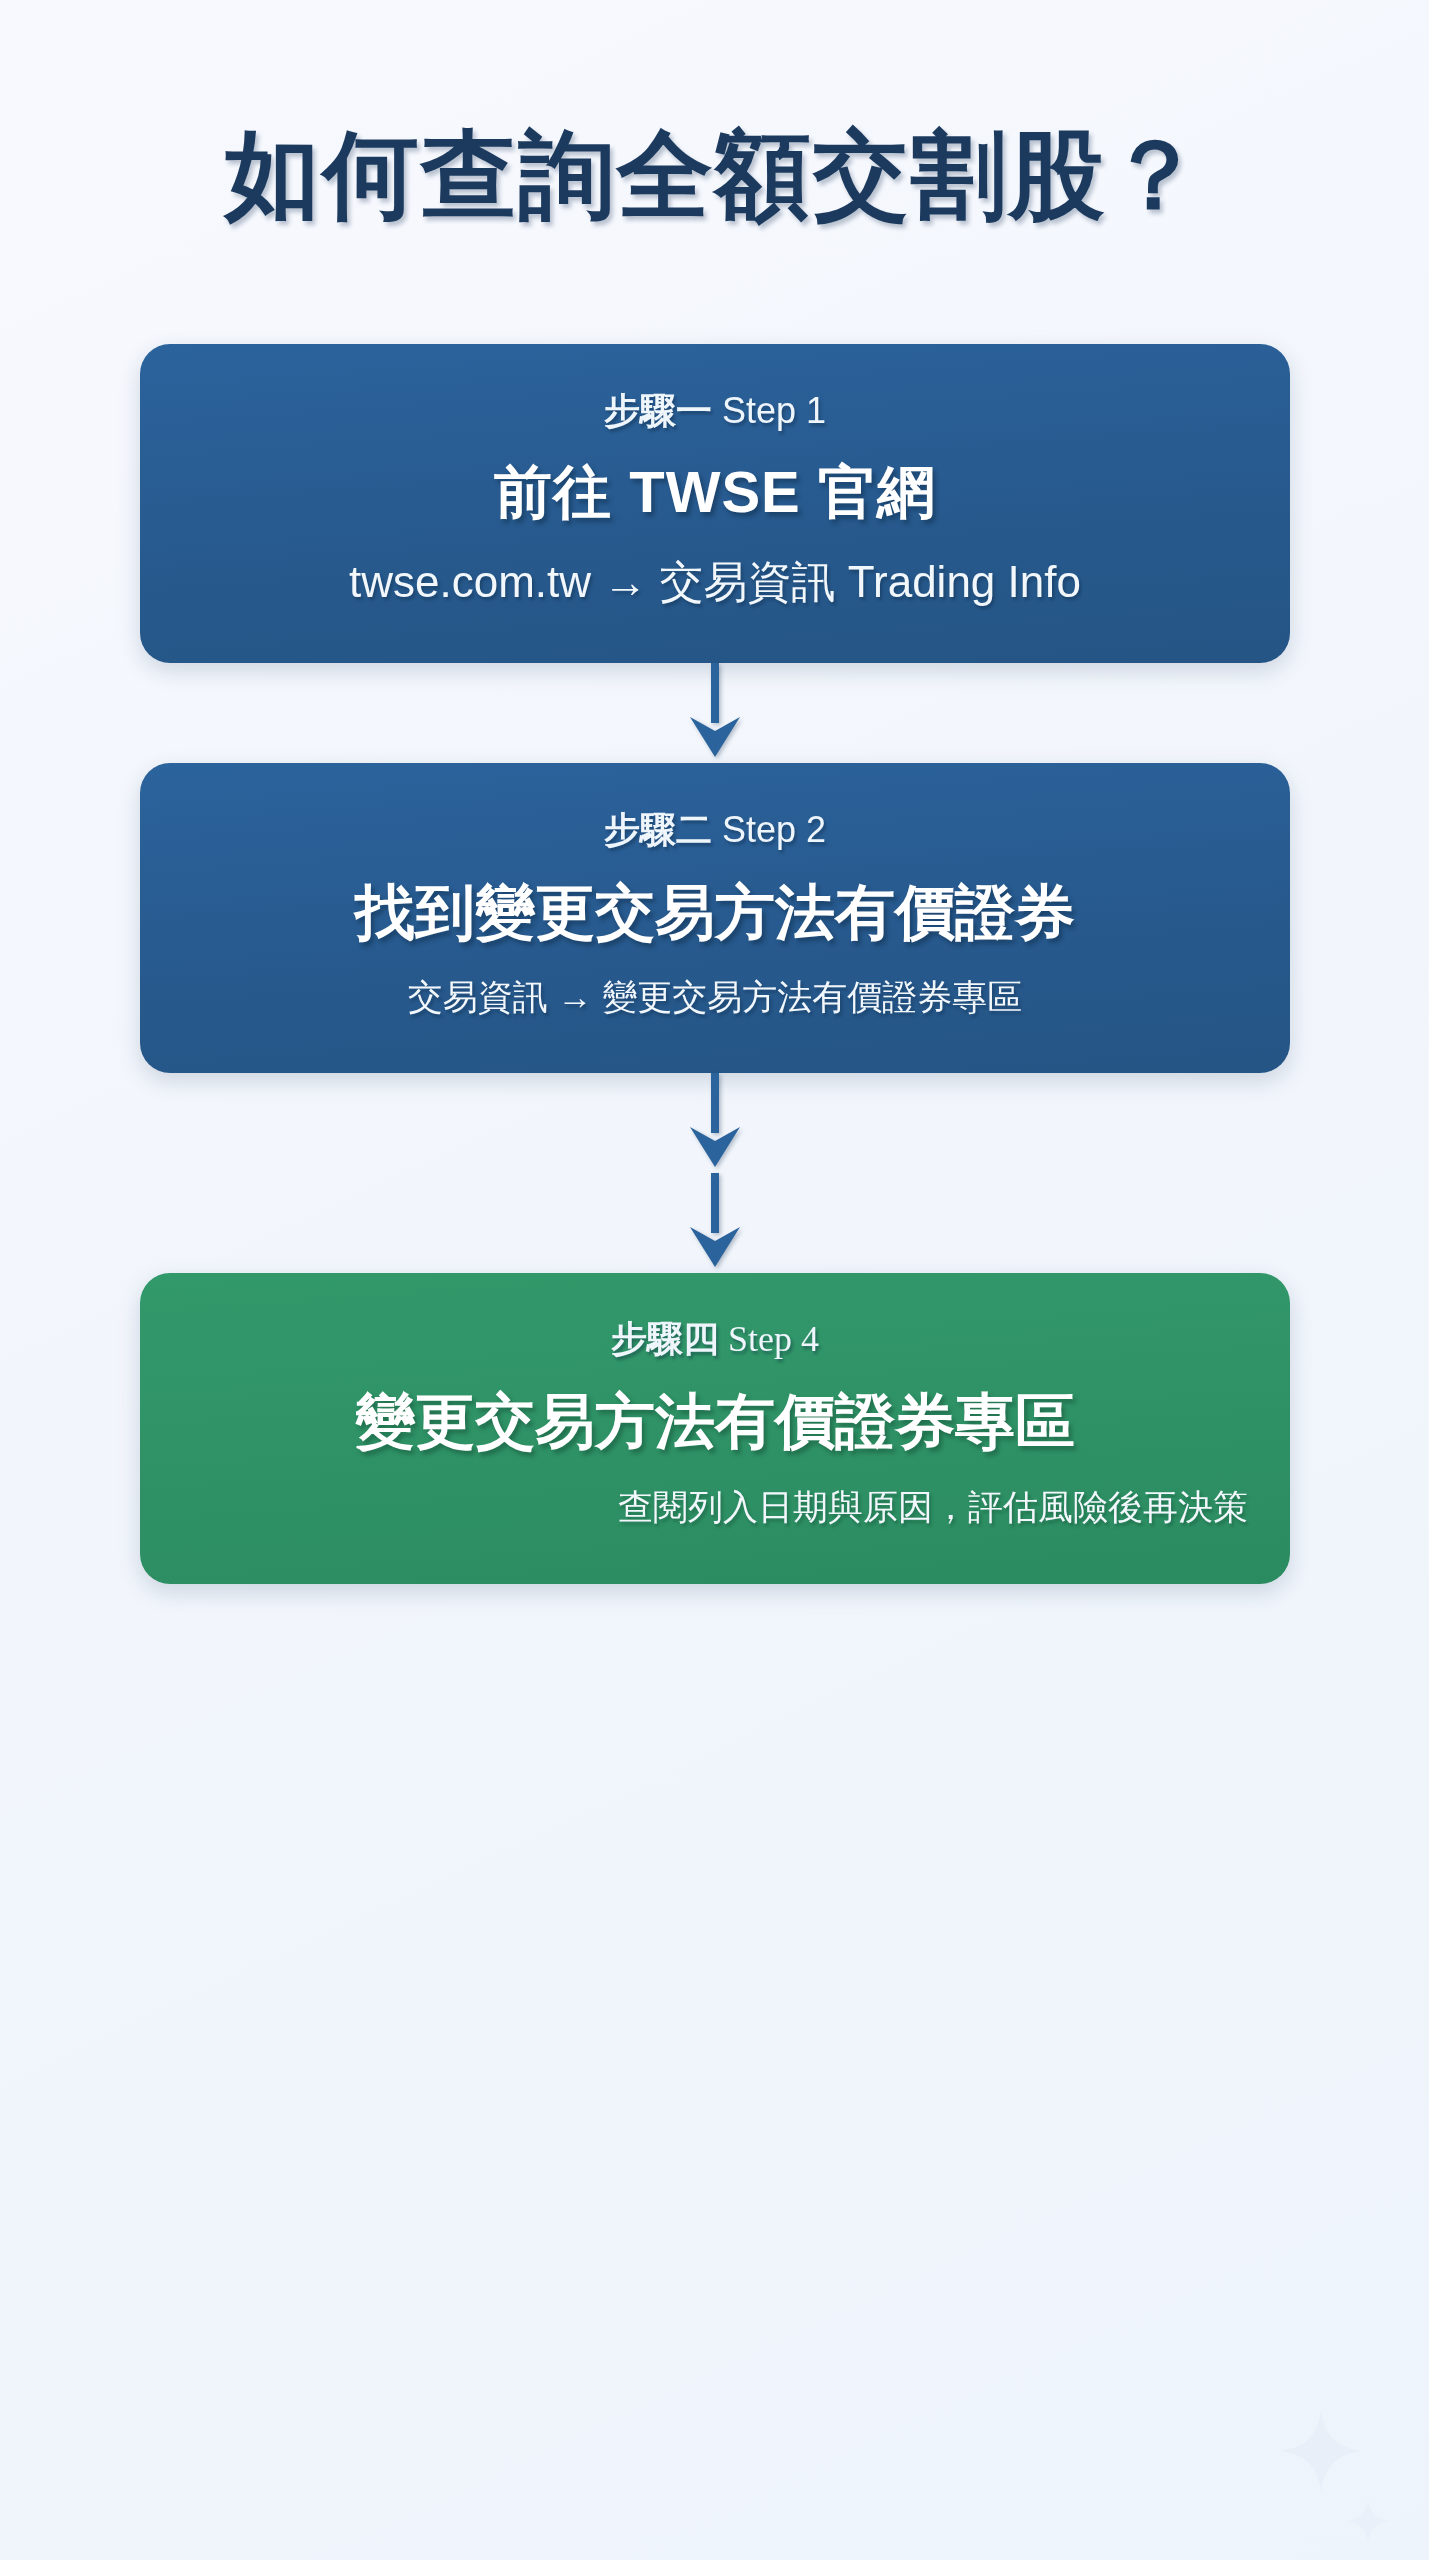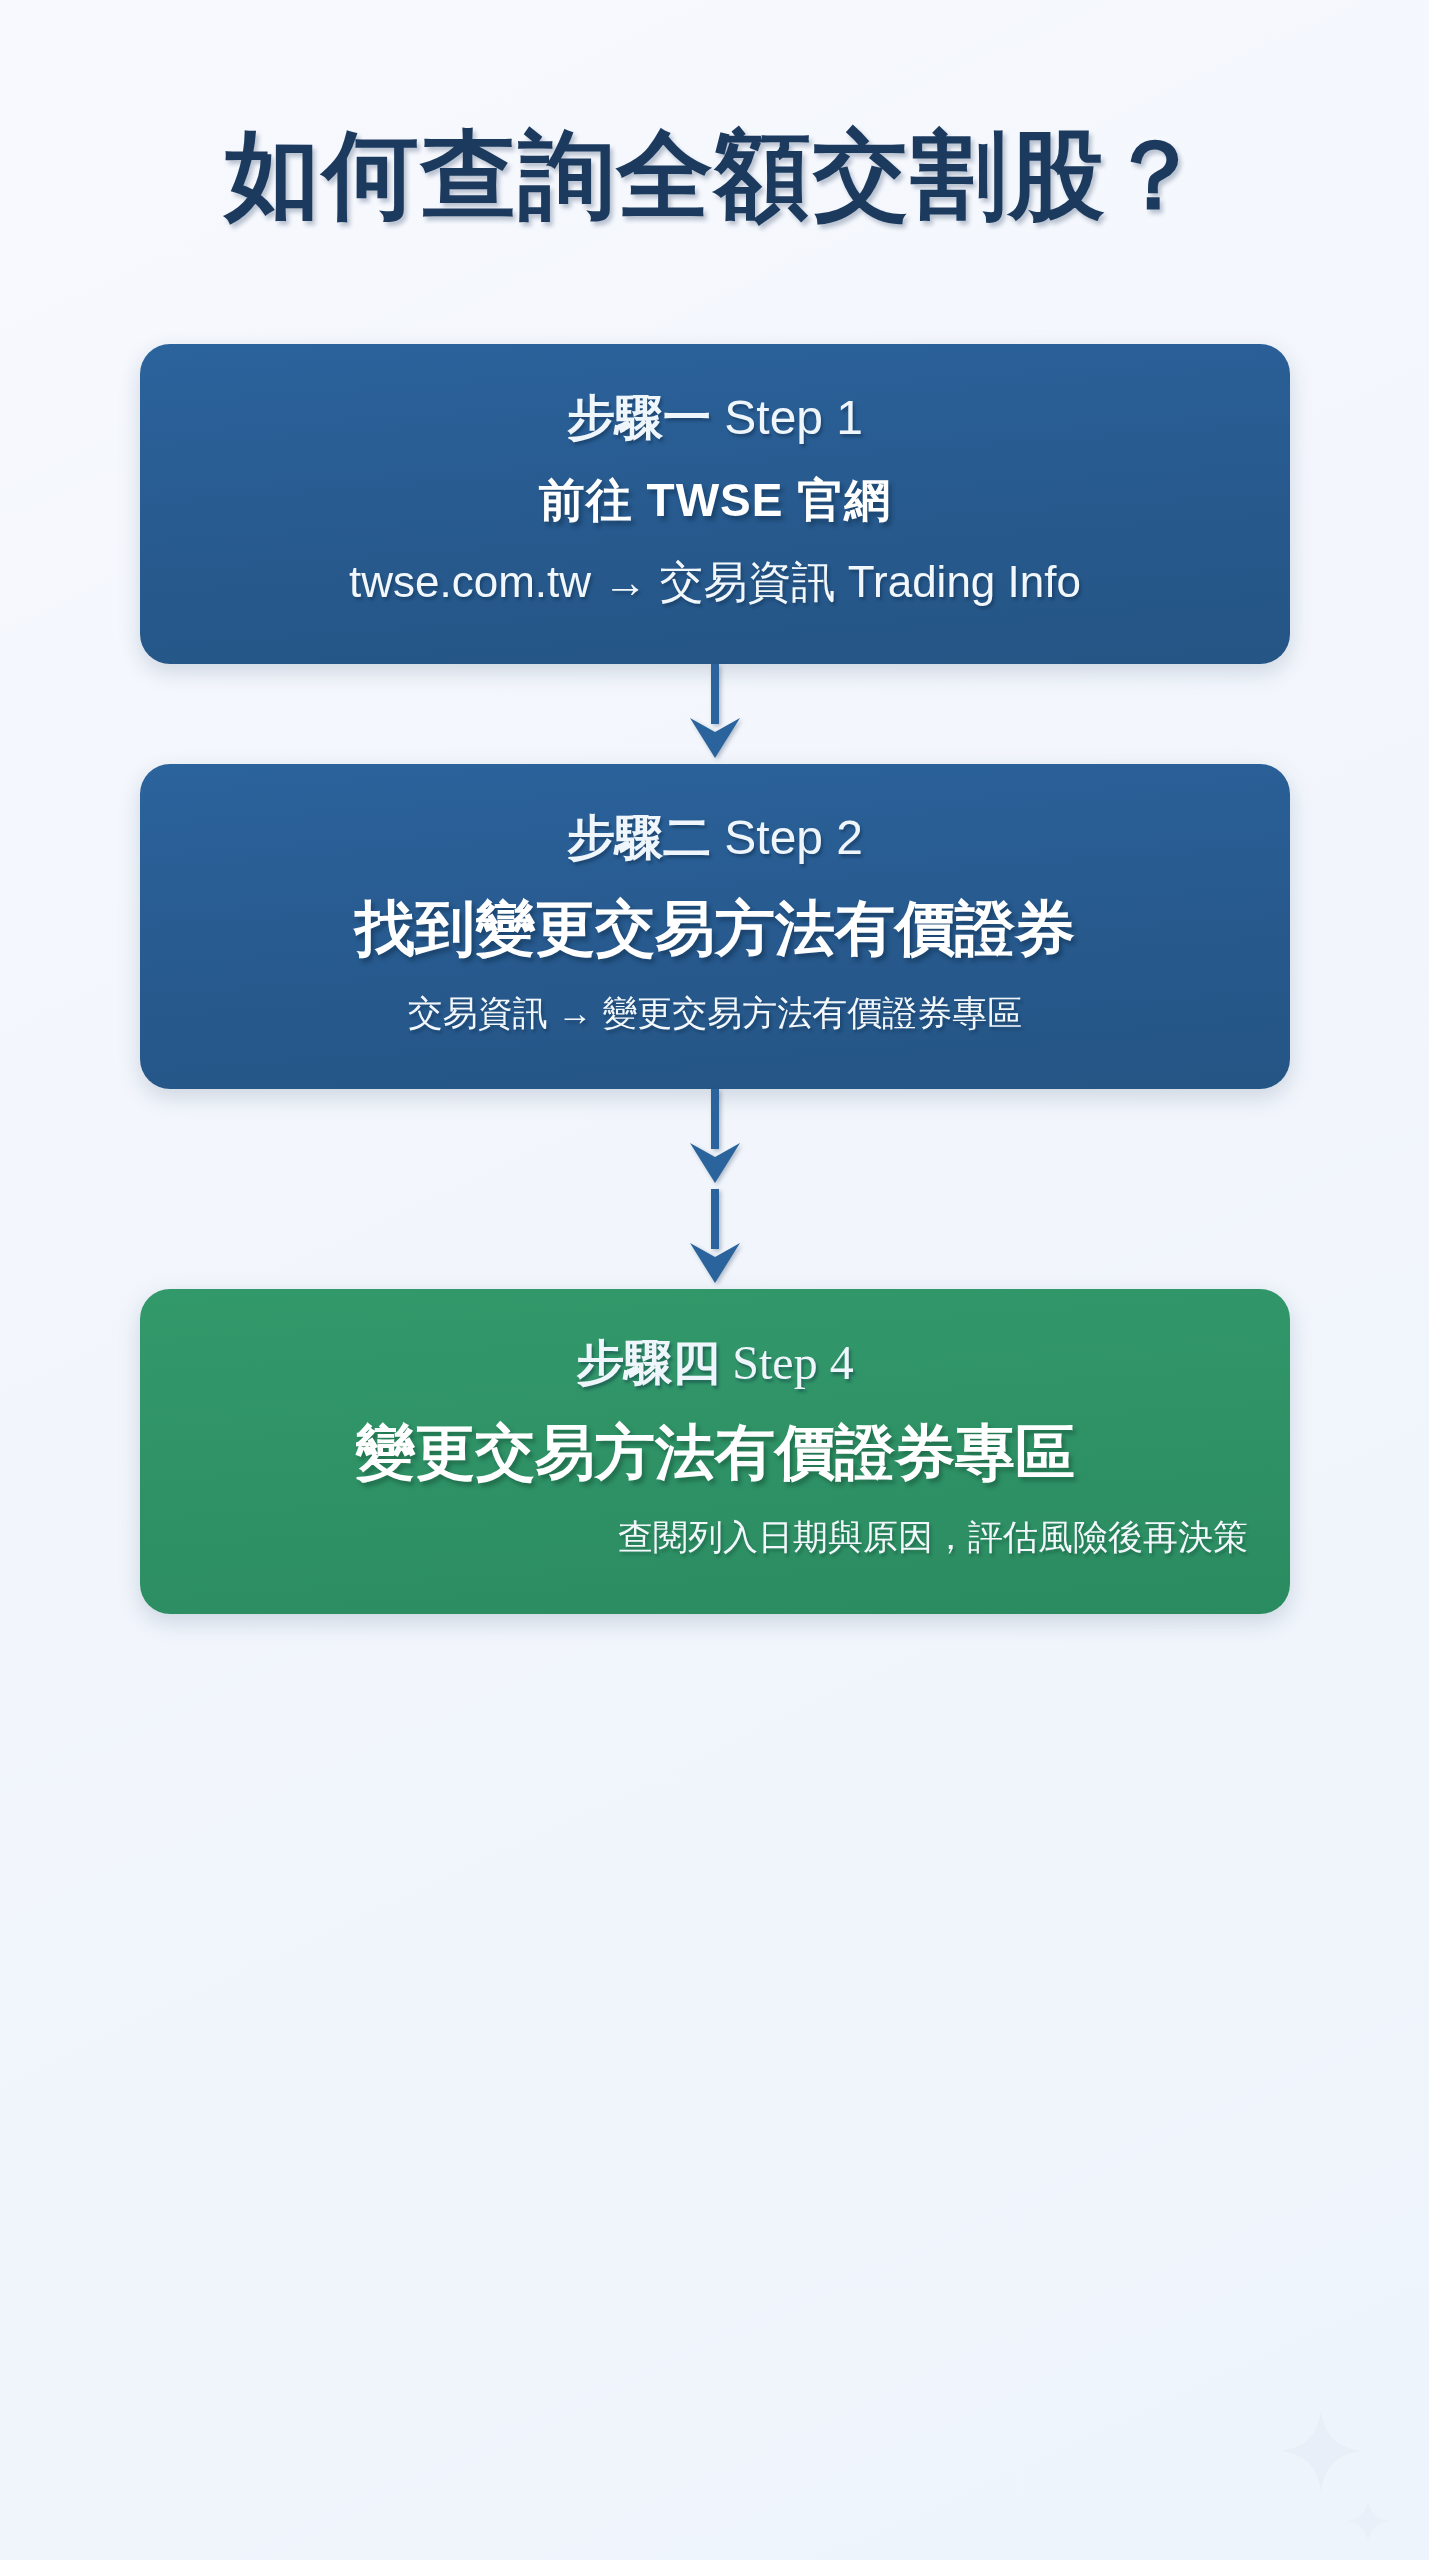--- a/index.html
+++ b/index.html
@@ -78,36 +78,36 @@
   .card.blue {
     background: linear-gradient(176deg, #2b639c 0%, #27598d 55%, #255municipal 100%);
     background: linear-gradient(176deg, #2b639c 0%, #27598d 58%, #245585 100%);
   }
   .card.green {
     background: linear-gradient(176deg, #32996b 0%, #2e9165 58%, #2b8b60 100%);
     font-family: Liberation Serif, serif;
   }
 
   .card .step-label {
-    font-size: 48px;
+    font-size: 36px;
     line-height: 1.25;
     color: #eef5fb;
     margin: 0 0 24px 0;
     text-shadow: 2px 3px 3px rgba(10, 35, 60, 0.38);
     white-space: nowrap;
   }
   .card .step-label .cn {
     font-weight: 700;
   }
   .card .step-label .en {
     font-weight: 400;
   }
 
   .card .headline {
-    font-size: 46px;
+    font-size: 58px;
     line-height: 1.22;
     font-weight: 700;
     color: #ffffff;
     margin: 0 0 26px 0;
     letter-spacing: 1px;
     text-shadow: 3px 4px 4px rgba(10, 35, 60, 0.42);
     white-space: nowrap;
   }
   .card.green .headline {
     text-shadow: 3px 4px 4px rgba(12, 60, 40, 0.40);

